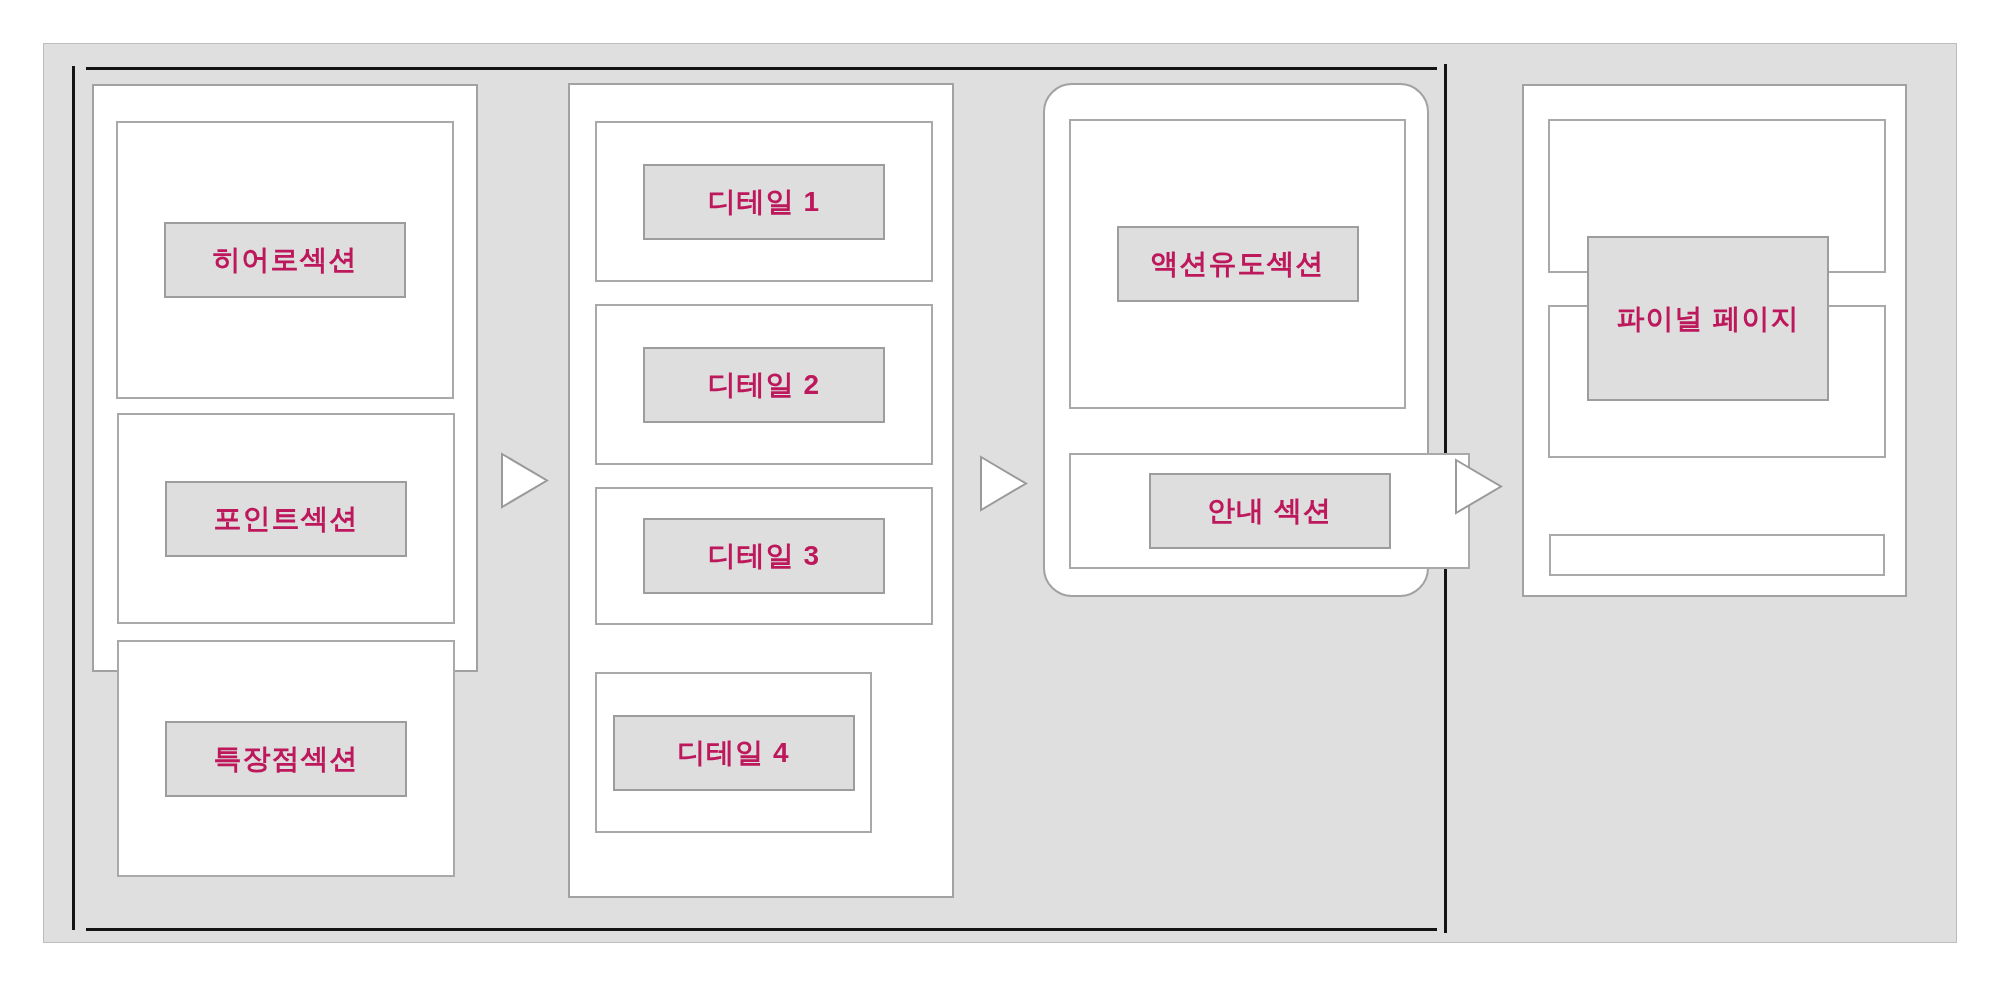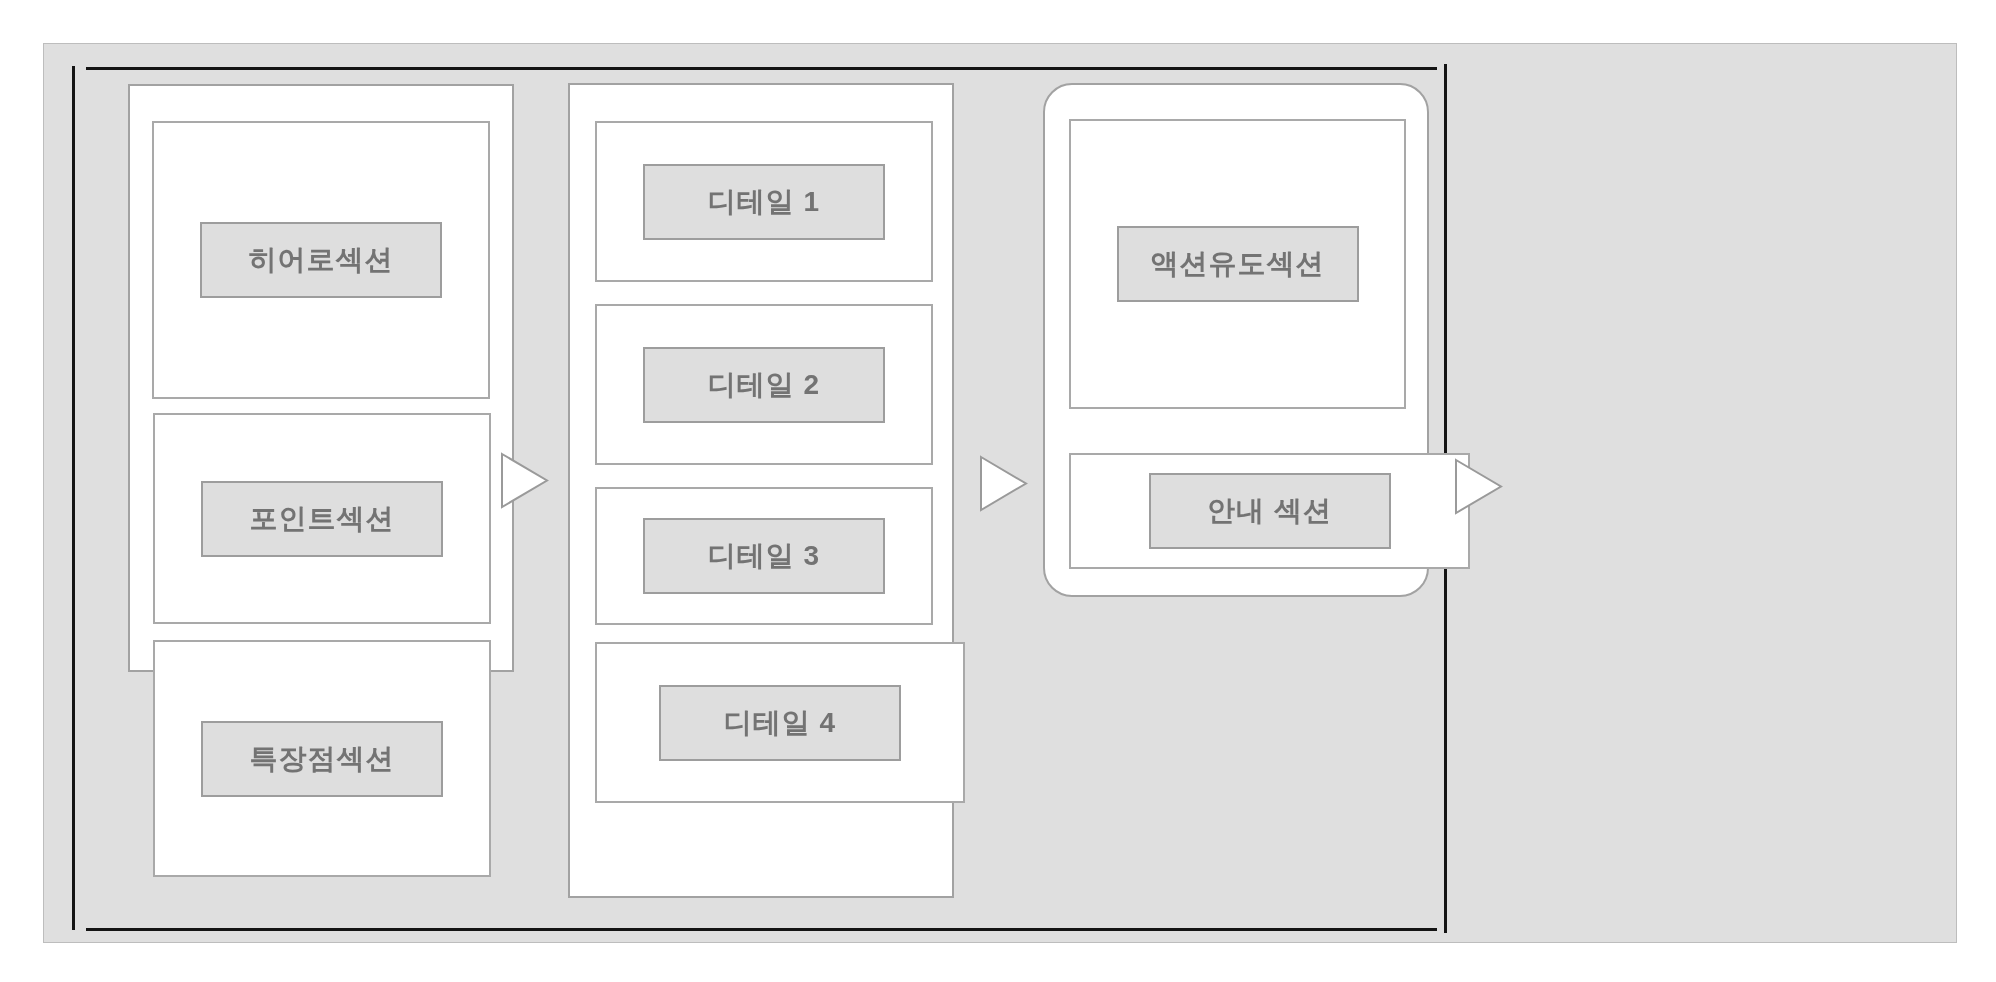--- a/index.html
+++ b/index.html
@@ -31,21 +31,21 @@
   .fl-left   { left: 72px;   top: 66px;  width: 3px;    height: 864px; }
   .fl-top    { left: 86px;   top: 67px;  width: 1351px; height: 3px;   }
   .fl-bottom { left: 86px;   top: 928px; width: 1351px; height: 3px;   }
   .fl-right  { left: 1444px; top: 64px;  width: 3px;    height: 869px; }
   .panel {
     position: absolute;
     background: #ffffff;
     border: 2px solid #a2a2a2;
     box-sizing: border-box;
   }
-  .panel-1 { left: 92px;   top: 84px; width: 386px; height: 588px; margin-left: 36px; }
+  .panel-1 { left: 92px;   top: 84px; width: 386px; height: 588px; }
   .panel-2 { left: 568px;  top: 83px; width: 386px; height: 815px; }
   .panel-3 { left: 1043px; top: 83px; width: 386px; height: 514px; border-radius: 29px; }
   .panel-4 { left: 1522px; top: 84px; width: 385px; height: 513px; }
   .sect {
     position: absolute;
     background: #ffffff;
     border: 2px solid #a9a9a9;
     box-sizing: border-box;
     display: flex;
     align-items: center;
@@ -53,35 +53,35 @@
   }
   .label-box {
     background: #dedede;
     border: 2px solid #9d9d9d;
     box-sizing: border-box;
     width: 242px;
     height: 76px;
     display: flex;
     align-items: center;
     justify-content: center;
-    color: #737373;
+    color: #be185d;
     font-size: 28px;
     font-weight: 600;
     letter-spacing: 1px;
     white-space: nowrap;
   }
   
   .p1-s1 { left: 22px; top: 35px;  width: 338px; height: 278px; }
   .p1-s2 { left: 23px; top: 327px; width: 338px; height: 211px; }
   .p1-s3 { left: 23px; top: 554px; width: 338px; height: 237px; }
   
   .p2-s1 { left: 25px; top: 36px;  width: 338px; height: 161px; }
   .p2-s2 { left: 25px; top: 219px; width: 338px; height: 161px; }
   .p2-s3 { left: 25px; top: 402px; width: 338px; height: 138px; }
-  .p2-s4 { left: 25px; top: 557px; width: 370px; height: 161px; }
+  .p2-s4 { left: 25px; top: 587px; width: 277px; height: 161px; }
   
   .p3-s1 { left: 24px; top: 34px;  width: 337px; height: 290px; }
   .p3-s2 { left: 24px; top: 368px; width: 401px; height: 116px; }
   
   .p4-top { left: 24px; top: 33px;  width: 338px; height: 154px; }
   .p4-mid { left: 24px; top: 219px; width: 338px; height: 153px; }
   .p4-bar { left: 25px; top: 448px; width: 336px; height: 42px;  }
   .p4-final {
     position: absolute;
     left: 63px; top: 150px;
@@ -167,14 +167,22 @@
       <div class="label-box">
         <span>안내 섹션</span>
       </div>
     </div>
   </div>
 
   <svg class="arrow arrow-3" viewBox="0 0 49 57">
     <polygon points="2,2 47,28.5 2,55" fill="#ffffff" stroke="#9a9a9a" stroke-width="2"></polygon>
   </svg>
 
+  <div class="panel panel-4">
+    <div class="sect p4-top"></div>
+    <div class="sect p4-mid"></div>
+    <div class="label-box p4-final">
+      <span>파이널 페이지</span>
+    </div>
+    <div class="sect p4-bar"></div>
+  </div>
 
 </div>
 
 </body></html>

